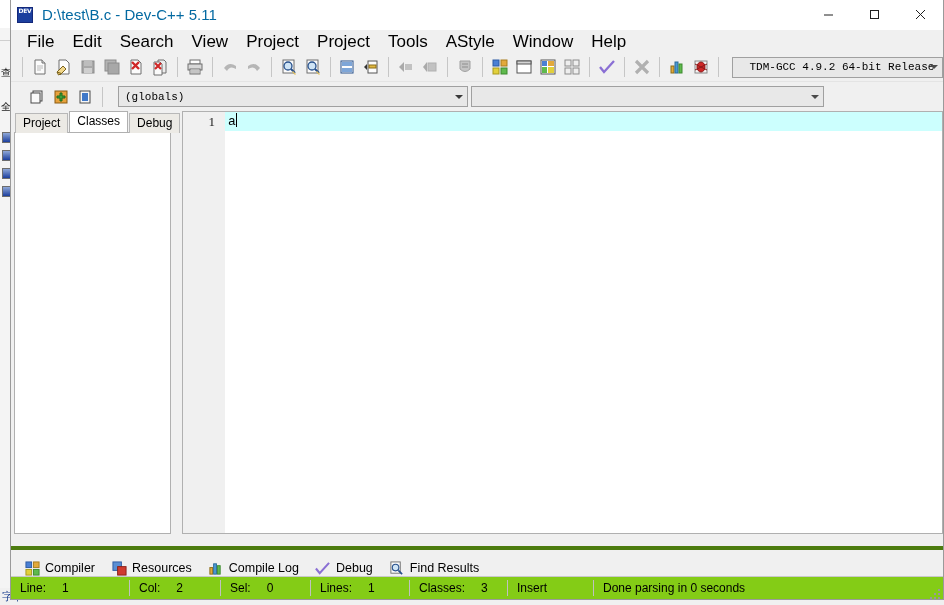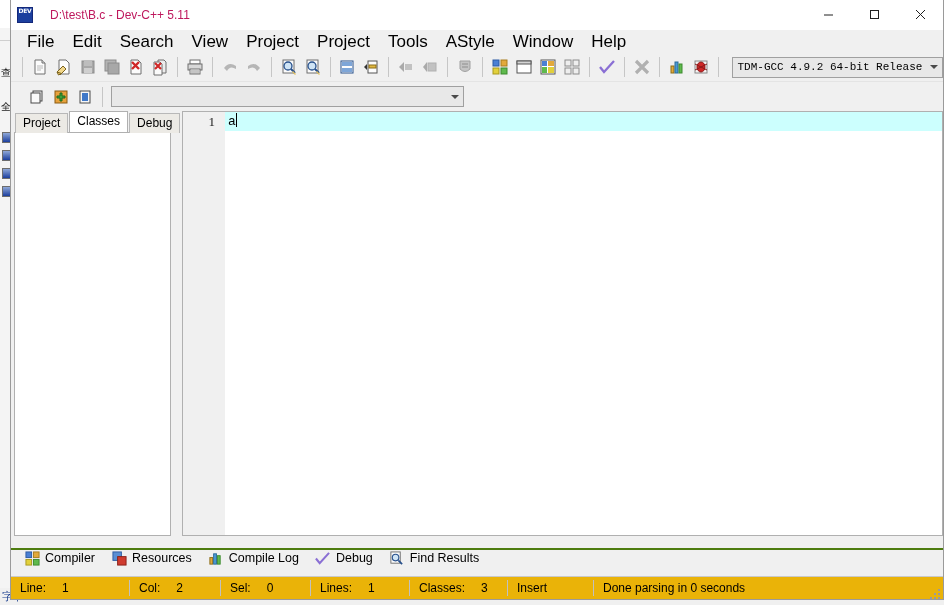--- a/index.html
+++ b/index.html
@@ -70,21 +70,21 @@
     position: relative; box-sizing: border-box;
   }
   #app-icon::after {
     content: "DEV";
     position: absolute; left: 0; right: 0; top: -1px;
     font-family: "DejaVu Sans", sans-serif;
     font-size: 6px; color: #ffffff; text-align: center;
     letter-spacing: -0.3px; font-weight: bold;
   }
   #title-text {
-    margin-left: 17px; font-size: 12px; color: #be185d;
+    margin-left: 9px; font-size: 15px; color: #0369a1;
     font-family: "Liberation Sans", sans-serif;
     white-space: nowrap;
   }
   #window-controls {
     position: absolute; right: 0; top: 0; height: 29px; display: flex;
   }
   .win-btn {
     width: 46px; height: 29px; display: flex;
     align-items: center; justify-content: center;
     font-family: "DejaVu Sans", sans-serif; font-size: 13px; color: #202020;
@@ -122,21 +122,21 @@
 
   #compiler-select {
     margin-left: 8px; width: 240px; height: 21px;
     background: #e8e8e8; border: 1px solid #a0a0a0;
     display: flex; align-items: center;
     box-sizing: border-box; position: relative;
   }
   #compiler-select-text {
     font-family: "Liberation Mono", monospace;
     font-size: 11px; color: #000000; padding-left: 5px;
-    white-space: nowrap; overflow: hidden;
+    white-space: nowrap; overflow: hidden; margin-left: 12px;
   }
   .combo-arrow {
     position: absolute; right: 4px; top: 50%;
     width: 0; height: 0; margin-top: -2px;
     border-left: 4px solid transparent;
     border-right: 4px solid transparent;
     border-top: 4px solid #4a4a4a;
   }
 
   #toolbar-second {
@@ -223,37 +223,37 @@
     white-space: pre;
   }
   .code-line.active { background: #ccfffe; }
   #caret {
     display: inline-block; width: 1px; height: 14px;
     background: #000000; vertical-align: -2px; margin-left: 0px;
   }
 
   
   #bottom-tabs {
-    height: 26px; background: #f0f0f0; display: flex; align-items: flex-start;
+    height: 26px; background: #f0f0f0; display: flex; align-items: flex-end;
     padding-left: 13px; flex: 0 0 auto;
-    border-top: 2px solid #4d7c0f;
+    border-top: 4px solid #4d7c0f;
     margin-top: 12px;
   }
   .bottom-tab {
     display: flex; align-items: center; margin-right: 16px;
     font-size: 12.5px; color: #000000;
   }
   .bottom-tab .bt-icon {
     width: 16px; height: 16px; margin-right: 5px;
     display: flex; align-items: center; justify-content: center;
   }
 
   
   #status-bar {
-    height: 22px; background: #eab308; display: flex; align-items: center;
+    height: 22px; background: #84cc16; display: flex; align-items: center;
     flex: 0 0 auto; border-top: 1px solid #c9c9c9;
     position: relative;
   }
   .status-cell {
     font-size: 12px; color: #000000; height: 22px;
     display: flex; align-items: center; padding-left: 9px;
     box-sizing: border-box; white-space: nowrap;
   }
   .status-cell .sc-label { margin-right: 16px; }
   .status-div {
@@ -543,20 +543,24 @@
           </svg>
       </div>
       <div class="tb-btn">
         <svg width="18" height="18" viewBox="0 0 18 18">
             <rect x="4" y="3" width="10" height="12" fill="#f6f6f6" stroke="#4a4a4a"></rect>
             <rect x="6" y="5" width="6" height="8" fill="#3f78c8"></rect>
           </svg>
       </div>
     </div>
     <div class="tb-sep"></div>
+    <div id="globals-combo">
+      <span id="globals-combo-text">(globals)</span>
+      <span class="combo-arrow"></span>
+    </div>
     <div id="class-combo">
       <span class="combo-arrow"></span>
     </div>
   </div>
 
   <div id="work-area">
 
     <div id="left-panel">
       <div class="tabstrip">
         <div class="tab">Project</div>

